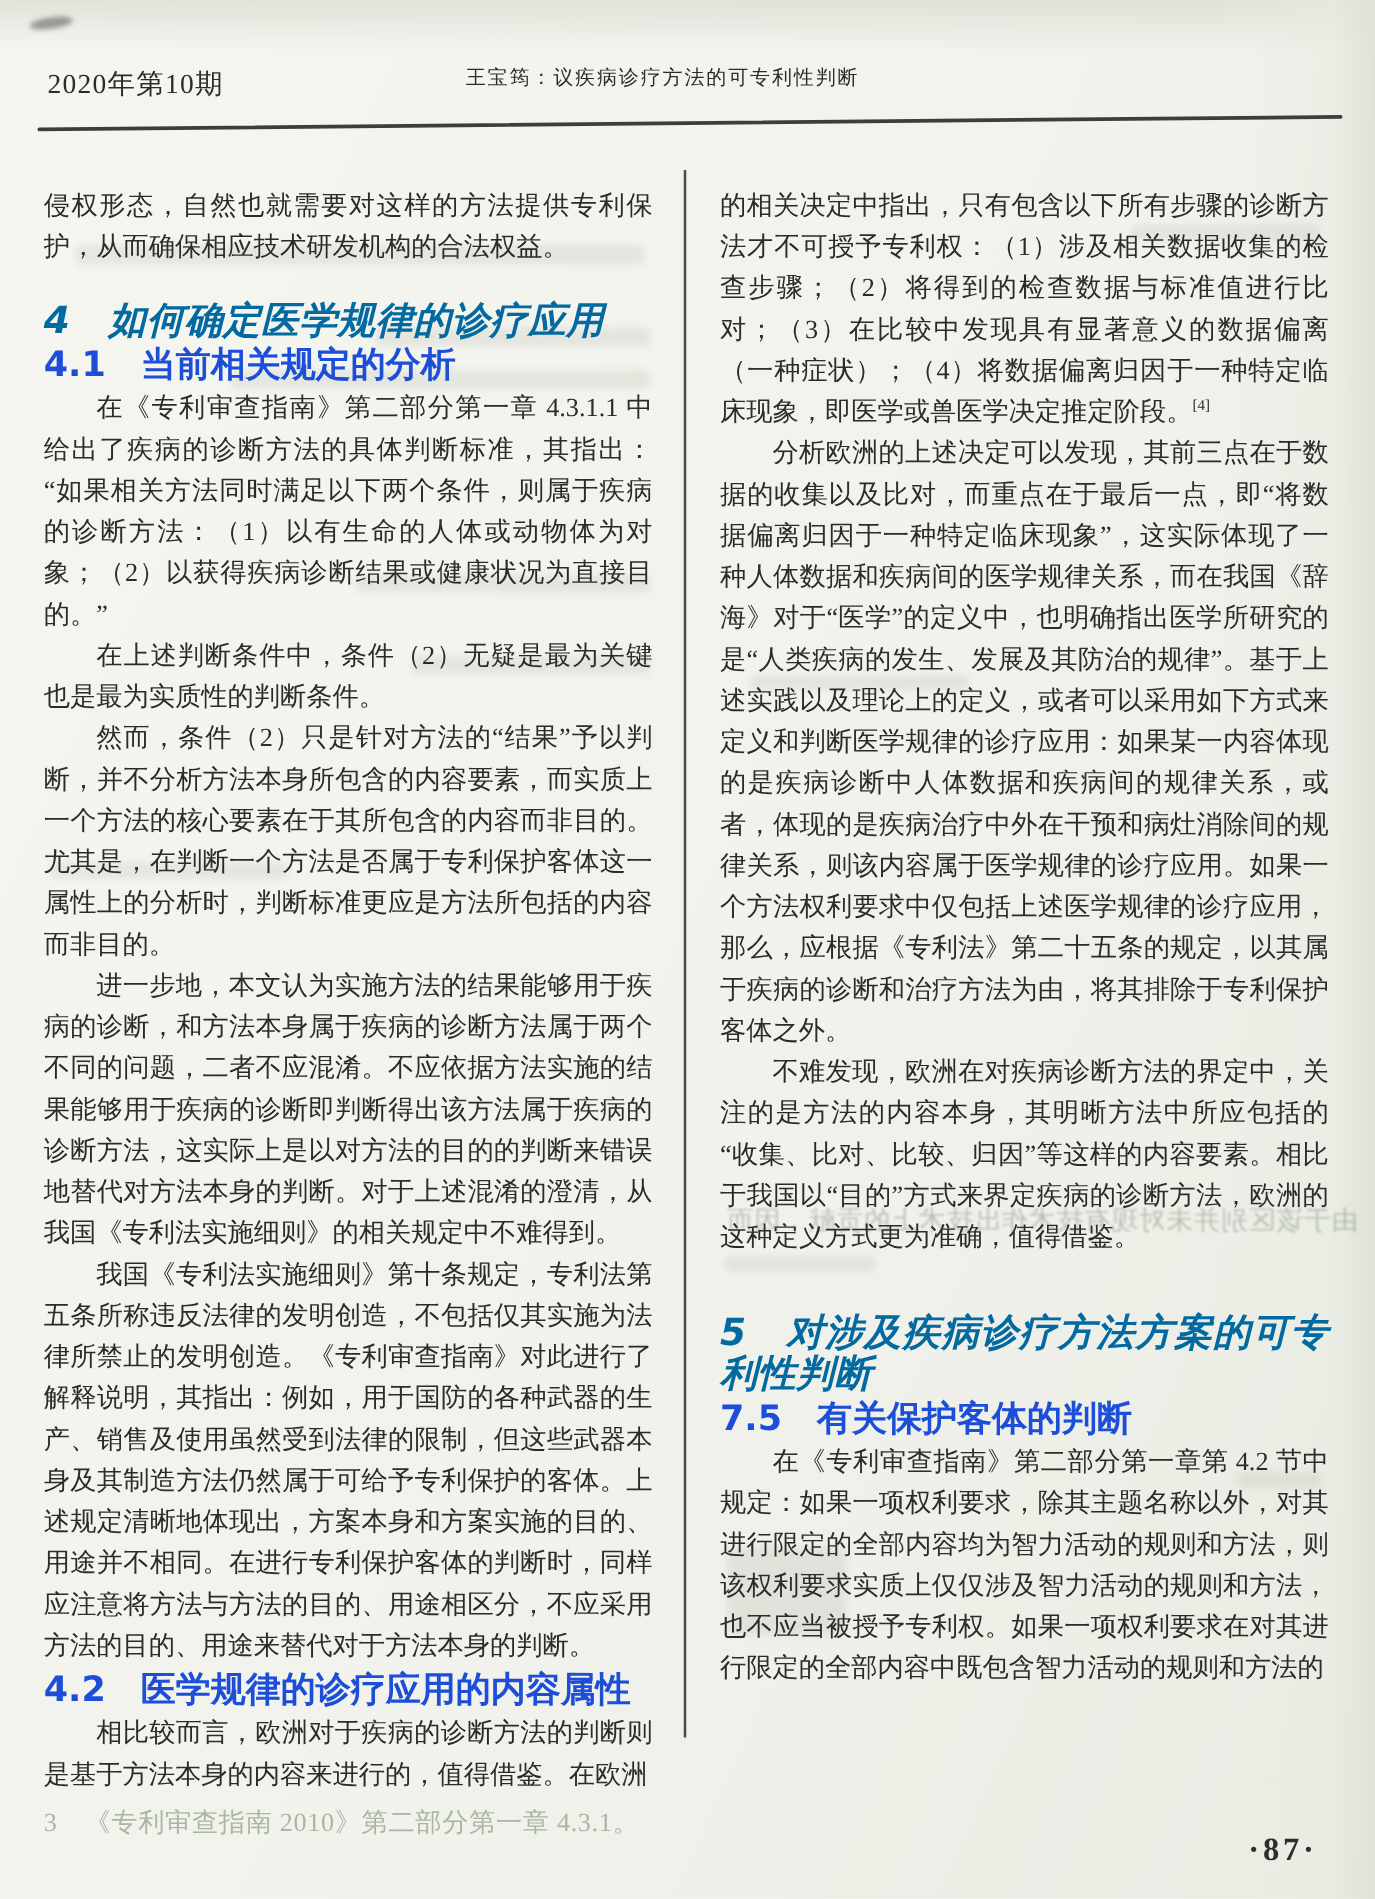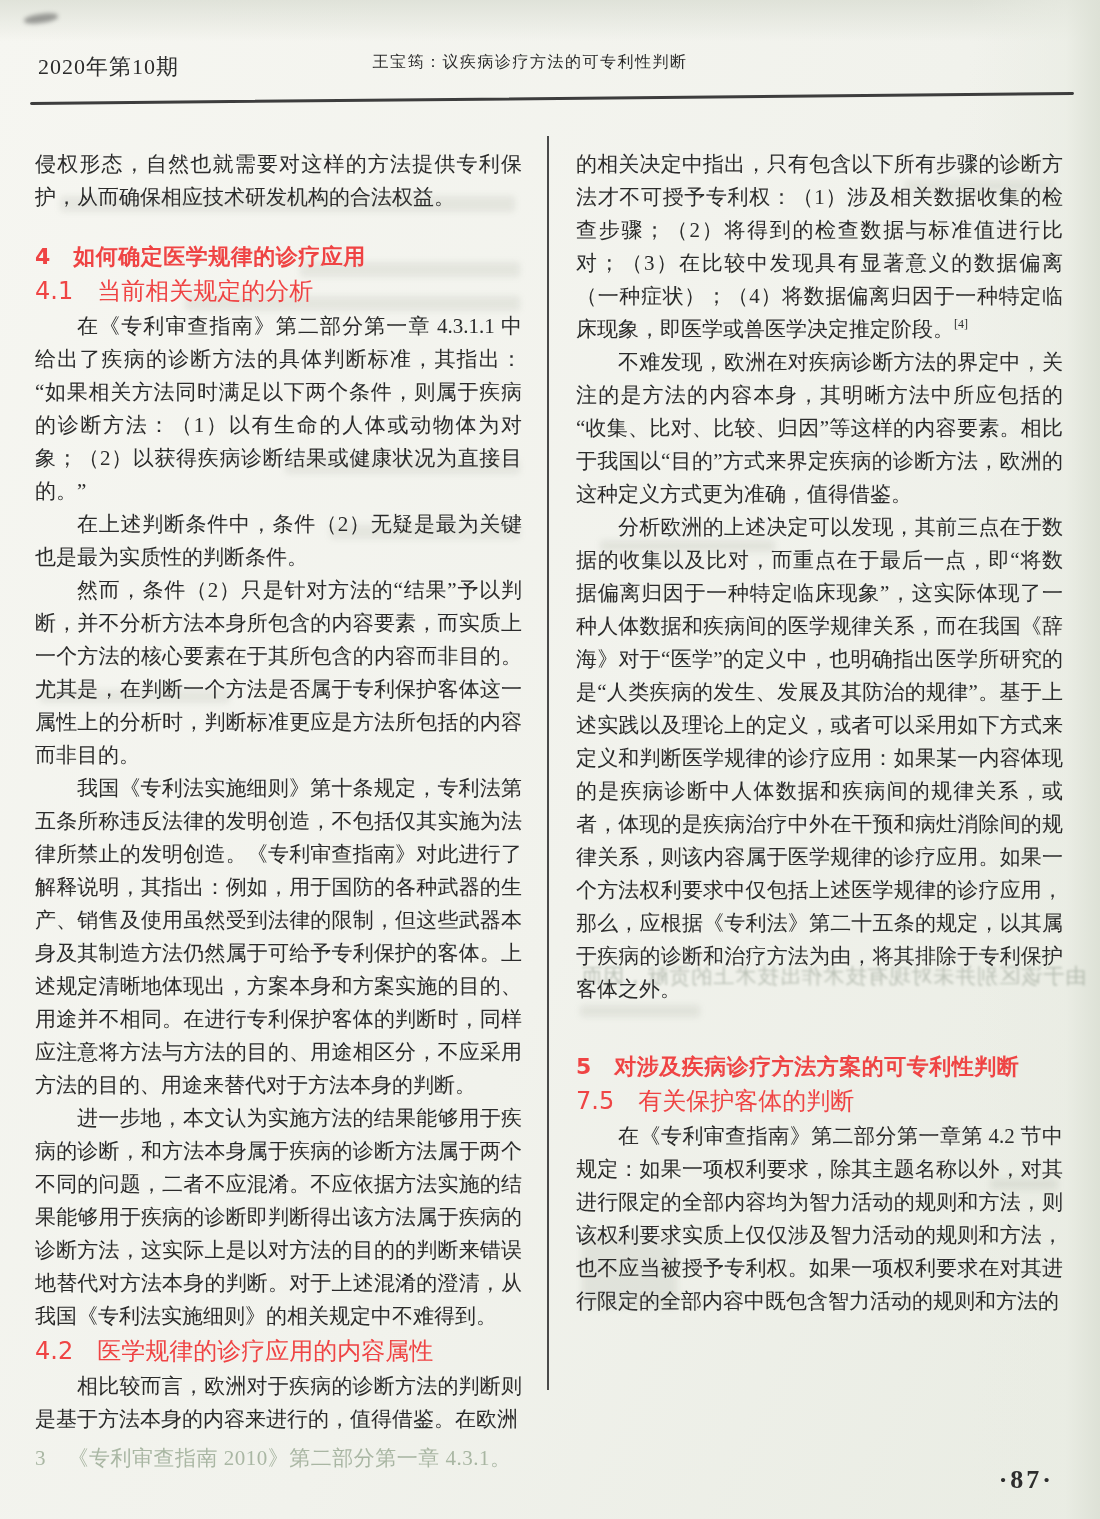--- a/index.html
+++ b/index.html
@@ -30,24 +30,24 @@
   
   .col{position:absolute;top:132px;width:487px;font-size:21px;line-height:33px;
     text-align:justify;margin-top:16px;}
   .col-left{left:35px;}
   .col-right{left:576px;}
   .divider{position:absolute;left:547px;top:136px;height:1254px;width:2px;background:#4a4a4a;}
 
   p.body-p{margin:0;}
   p.indent{text-indent:2em;}
   .sec-h{font-family:"DejaVu Sans","Liberation Sans",sans-serif;font-weight:bold;
-    font-size:22px;line-height:33px;margin:26px 0 2px;letter-spacing:.5px;color:#ef4444;}
+    font-size:30px;line-height:33px;margin:26px 0 2px;letter-spacing:.5px;color:#0369a1;font-style:italic;}
   .col-right .sec-h{margin-top:44px;}
-  .sub-h{font-family:"DejaVu Sans","Liberation Sans",sans-serif;font-weight:normal;
-    font-size:24px;line-height:33px;margin:2px 0;color:#ef4444;}
+  .sub-h{font-family:"DejaVu Sans","Liberation Sans",sans-serif;font-weight:bold;
+    font-size:28px;line-height:33px;margin:2px 0;color:#1d4ed8;}
   sup{font-size:12px;line-height:0;}
   .footnote{margin-top:6px;font-size:21px;color:rgba(125,145,118,.62);filter:blur(.4px);letter-spacing:.5px;}
 
   .page-number{position:absolute;right:46px;bottom:24px;font-size:26px;letter-spacing:3px;color:#2e2e2e;font-weight:bold;}
 </style>
 </head>
 <body>
 
 <div class="page">
 
@@ -69,31 +69,31 @@
   <div class="header-title">王宝筠：议疾病诊疗方法的可专利性判断</div>
   <div class="header-rule"></div>
 
   <div class="col col-left" id="left-col">
       <p class="body-p">侵权形态，自然也就需要对这样的方法提供专利保护，从而确保相应技术研发机构的合法权益。</p>
       <h2 class="sec-h">4　如何确定医学规律的诊疗应用</h2>
       <h3 class="sub-h">4.1　当前相关规定的分析</h3>
       <p class="body-p indent">在《专利审查指南》第二部分第一章 4.3.1.1 中给出了疾病的诊断方法的具体判断标准，其指出：“如果相关方法同时满足以下两个条件，则属于疾病的诊断方法：（1）以有生命的人体或动物体为对象；（2）以获得疾病诊断结果或健康状况为直接目的。”</p>
       <p class="body-p indent">在上述判断条件中，条件（2）无疑是最为关键也是最为实质性的判断条件。</p>
       <p class="body-p indent">然而，条件（2）只是针对方法的“结果”予以判断，并不分析方法本身所包含的内容要素，而实质上一个方法的核心要素在于其所包含的内容而非目的。尤其是，在判断一个方法是否属于专利保护客体这一属性上的分析时，判断标准更应是方法所包括的内容而非目的。</p>
+      <p class="body-p indent">进一步地，本文认为实施方法的结果能够用于疾病的诊断，和方法本身属于疾病的诊断方法属于两个不同的问题，二者不应混淆。不应依据方法实施的结果能够用于疾病的诊断即判断得出该方法属于疾病的诊断方法，这实际上是以对方法的目的的判断来错误地替代对方法本身的判断。对于上述混淆的澄清，从我国《专利法实施细则》的相关规定中不难得到。</p>
       <p class="body-p indent">我国《专利法实施细则》第十条规定，专利法第五条所称违反法律的发明创造，不包括仅其实施为法律所禁止的发明创造。《专利审查指南》对此进行了解释说明，其指出：例如，用于国防的各种武器的生产、销售及使用虽然受到法律的限制，但这些武器本身及其制造方法仍然属于可给予专利保护的客体。上述规定清晰地体现出，方案本身和方案实施的目的、用途并不相同。在进行专利保护客体的判断时，同样应注意将方法与方法的目的、用途相区分，不应采用方法的目的、用途来替代对于方法本身的判断。</p>
-      <p class="body-p indent">进一步地，本文认为实施方法的结果能够用于疾病的诊断，和方法本身属于疾病的诊断方法属于两个不同的问题，二者不应混淆。不应依据方法实施的结果能够用于疾病的诊断即判断得出该方法属于疾病的诊断方法，这实际上是以对方法的目的的判断来错误地替代对方法本身的判断。对于上述混淆的澄清，从我国《专利法实施细则》的相关规定中不难得到。</p>
       <h3 class="sub-h">4.2　医学规律的诊疗应用的内容属性</h3>
       <p class="body-p indent">相比较而言，欧洲对于疾病的诊断方法的判断则是基于方法本身的内容来进行的，值得借鉴。在欧洲</p>
       <div class="footnote">3　《专利审查指南 2010》第二部分第一章 4.3.1。</div>
     </div>
   <div class="divider"></div>
   <div class="col col-right" id="right-col">
       <p class="body-p">的相关决定中指出，只有包含以下所有步骤的诊断方法才不可授予专利权：（1）涉及相关数据收集的检查步骤；（2）将得到的检查数据与标准值进行比对；（3）在比较中发现具有显著意义的数据偏离（一种症状）；（4）将数据偏离归因于一种特定临床现象，即医学或兽医学决定推定阶段。<sup>[4]</sup></p>
+      <p class="body-p indent">分析欧洲的上述决定可以发现，其前三点在于数据的收集以及比对，而重点在于最后一点，即“将数据偏离归因于一种特定临床现象”，这实际体现了一种人体数据和疾病间的医学规律关系，而在我国《辞海》对于“医学”的定义中，也明确指出医学所研究的是“人类疾病的发生、发展及其防治的规律”。基于上述实践以及理论上的定义，或者可以采用如下方式来定义和判断医学规律的诊疗应用：如果某一内容体现的是疾病诊断中人体数据和疾病间的规律关系，或者，体现的是疾病治疗中外在干预和病灶消除间的规律关系，则该内容属于医学规律的诊疗应用。如果一个方法权利要求中仅包括上述医学规律的诊疗应用，那么，应根据《专利法》第二十五条的规定，以其属于疾病的诊断和治疗方法为由，将其排除于专利保护客体之外。</p>
       <p class="body-p indent">不难发现，欧洲在对疾病诊断方法的界定中，关注的是方法的内容本身，其明晰方法中所应包括的“收集、比对、比较、归因”等这样的内容要素。相比于我国以“目的”方式来界定疾病的诊断方法，欧洲的这种定义方式更为准确，值得借鉴。</p>
-      <p class="body-p indent">分析欧洲的上述决定可以发现，其前三点在于数据的收集以及比对，而重点在于最后一点，即“将数据偏离归因于一种特定临床现象”，这实际体现了一种人体数据和疾病间的医学规律关系，而在我国《辞海》对于“医学”的定义中，也明确指出医学所研究的是“人类疾病的发生、发展及其防治的规律”。基于上述实践以及理论上的定义，或者可以采用如下方式来定义和判断医学规律的诊疗应用：如果某一内容体现的是疾病诊断中人体数据和疾病间的规律关系，或者，体现的是疾病治疗中外在干预和病灶消除间的规律关系，则该内容属于医学规律的诊疗应用。如果一个方法权利要求中仅包括上述医学规律的诊疗应用，那么，应根据《专利法》第二十五条的规定，以其属于疾病的诊断和治疗方法为由，将其排除于专利保护客体之外。</p>
       <h2 class="sec-h">5　对涉及疾病诊疗方法方案的可专利性判断</h2>
       <h3 class="sub-h">7.5　有关保护客体的判断</h3>
       <p class="body-p indent">在《专利审查指南》第二部分第一章第 4.2 节中规定：如果一项权利要求，除其主题名称以外，对其进行限定的全部内容均为智力活动的规则和方法，则该权利要求实质上仅仅涉及智力活动的规则和方法，也不应当被授予专利权。如果一项权利要求在对其进行限定的全部内容中既包含智力活动的规则和方法的</p>
     </div>
 
   <div class="page-number">·87·</div>
 
 </div>
 
 </body></html>

